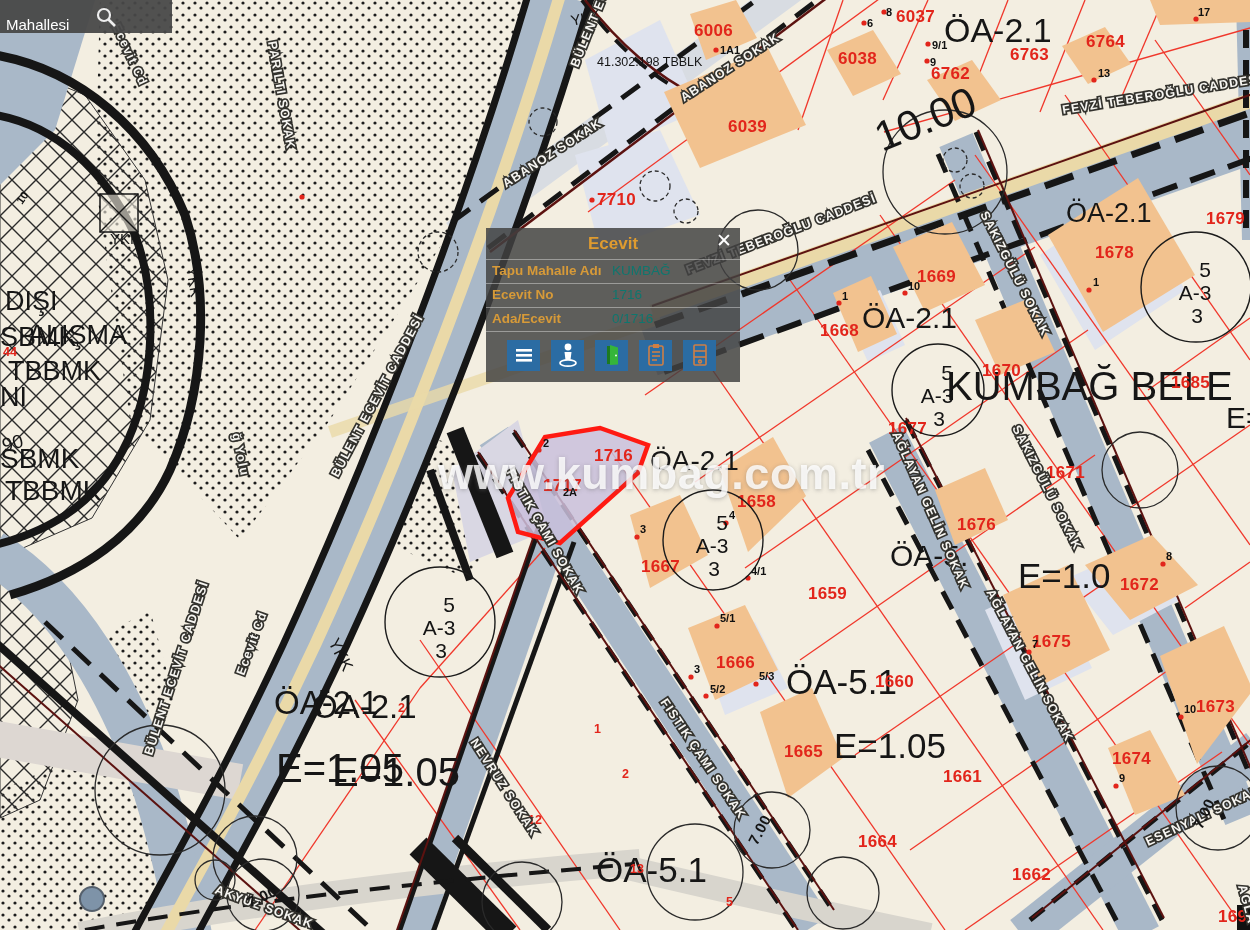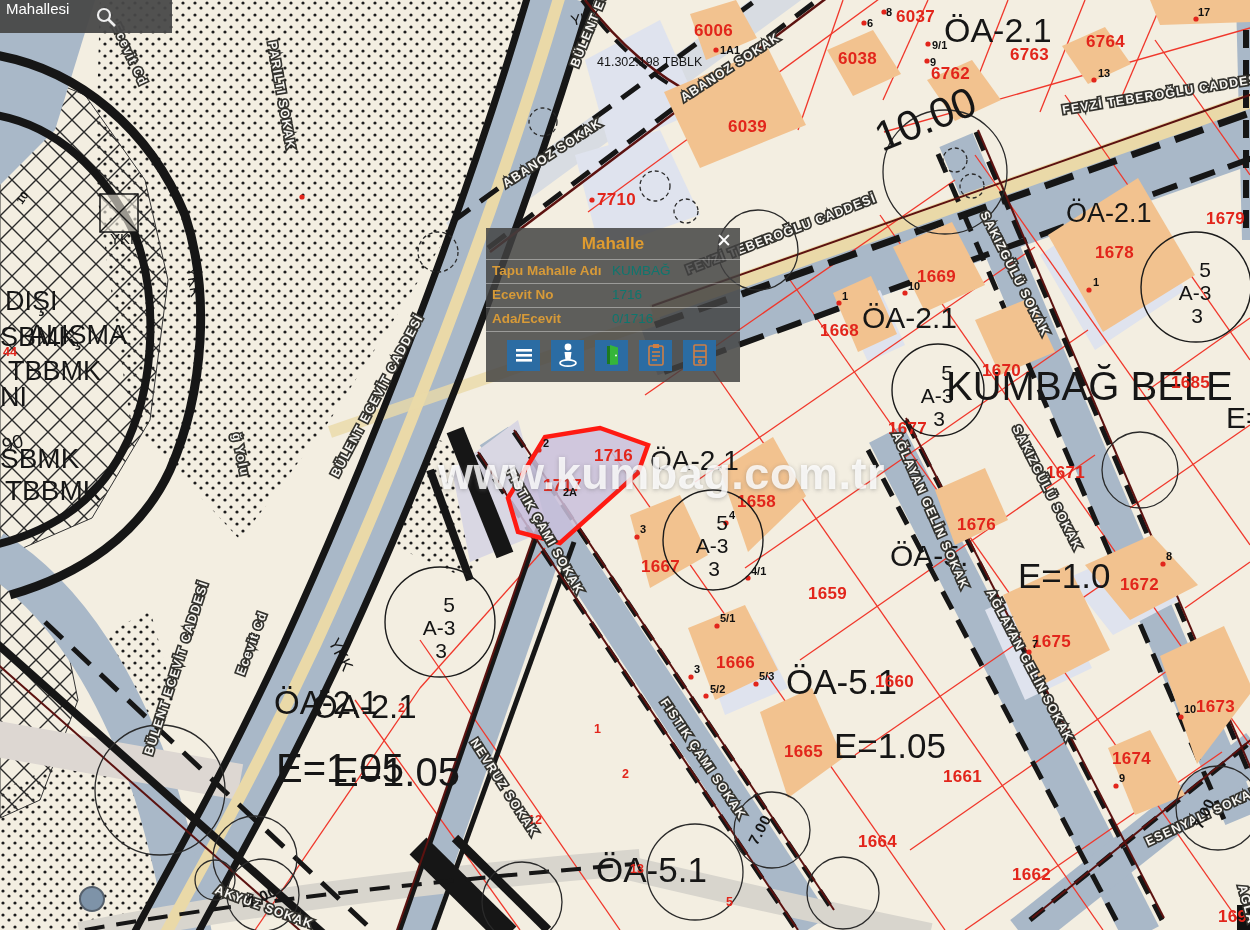--- a/index.html
+++ b/index.html
@@ -11,21 +11,21 @@
               font-weight:700;letter-spacing:1.1px;font-size:12.5px;}
   .lbl-zone{fill:#161616;font-weight:400;}
   .lbl-parcel{fill:#e2251b;font-weight:700;font-size:17px;letter-spacing:.3px;}
   .lbl-lot-red{fill:#e2251b;font-weight:700;font-size:12.5px;}
   .lbl-point{fill:#101010;font-weight:700;font-size:11px;}
   .lbl-width{fill:#141414;font-weight:700;font-size:15px;letter-spacing:.5px;}
   .lbl-circle{fill:#141414;font-size:21px;text-anchor:middle;}
 
   
   #searchbar{position:absolute;left:0;top:0;width:172px;height:33px;background:rgba(72,72,72,.95);
-             z-index:20;display:flex;align-items:flex-start;}
+             z-index:20;display:flex;align-items:flex-end;}
   #searchbar input{background:transparent;border:none;outline:none;color:#fff;
                    font-size:15px;width:92px;padding:0 0 0 6px;font-family:inherit;}
   #search-ico{position:absolute;left:94px;top:5px;width:24px;height:24px;cursor:pointer;}
 
   
   #watermark{position:absolute;left:438px;top:448px;z-index:10;font-size:45px;font-weight:700;
              color:rgba(255,255,255,.82);letter-spacing:.5px;white-space:nowrap;
              text-shadow:0 1px 4px rgba(110,110,110,.45);}
 
   
@@ -395,21 +395,21 @@
 
 <div id="searchbar">
   <input type="text" readonly="" value="Mahallesi" style="">
   <svg id="search-ico" viewBox="0 0 24 24">
     <circle cx="10" cy="10" r="6" fill="none" stroke="#eee" stroke-width="2.2"></circle>
     <line x1="14.5" y1="14.5" x2="21" y2="21" stroke="#eee" stroke-width="2.6"></line>
   </svg>
 </div>
 
 <div id="popup">
-  <div class="title">Mahalle</div>
+  <div class="title">Ecevit</div>
   <div class="close">✕</div>
   <div id="popup-fields">
         <div class="row">
           <div class="lbl">Tapu Mahalle Adı</div>
           <div class="val">KUMBAĞ</div>
         </div>
         <div class="row">
           <div class="lbl">Ecevit No</div>
           <div class="val">1716</div>
         </div>

